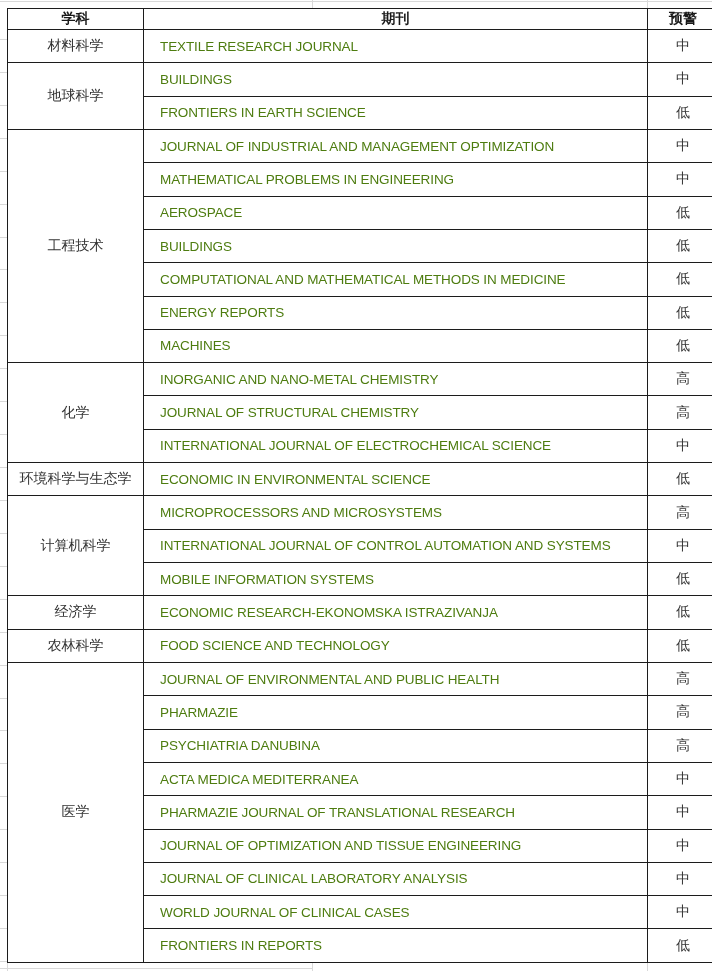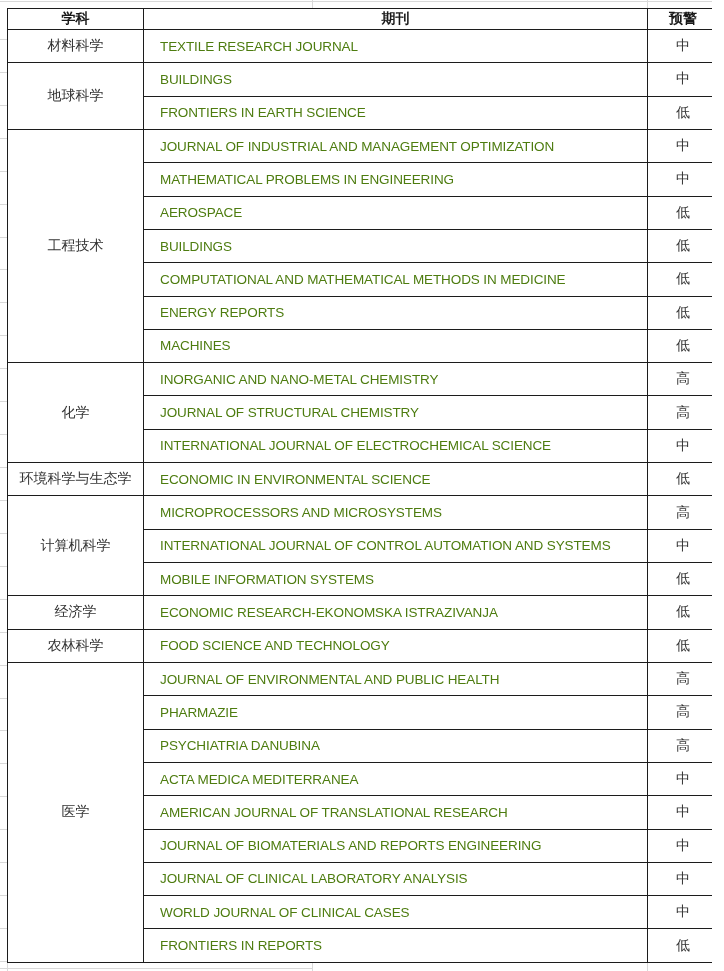--- a/index.html
+++ b/index.html
@@ -213,25 +213,25 @@
         </tr>
         <tr>
           <td class="journal">PSYCHIATRIA DANUBINA</td>
           <td class="warning">高</td>
         </tr>
         <tr>
           <td class="journal">ACTA MEDICA MEDITERRANEA</td>
           <td class="warning">中</td>
         </tr>
         <tr>
-          <td class="journal">AMERICAN JOURNAL OF TRANSLATIONAL RESEARCH</td>
-          <td class="warning">中</td>
-        </tr>
-        <tr>
-          <td class="journal">JOURNAL OF BIOMATERIALS AND REPORTS ENGINEERING</td>
+          <td class="journal">PHARMAZIE JOURNAL OF TRANSLATIONAL RESEARCH</td>
+          <td class="warning">中</td>
+        </tr>
+        <tr>
+          <td class="journal">JOURNAL OF OPTIMIZATION AND TISSUE ENGINEERING</td>
           <td class="warning">中</td>
         </tr>
         <tr>
           <td class="journal">JOURNAL OF CLINICAL LABORATORY ANALYSIS</td>
           <td class="warning">中</td>
         </tr>
         <tr>
           <td class="journal">WORLD JOURNAL OF CLINICAL CASES</td>
           <td class="warning">中</td>
         </tr>

